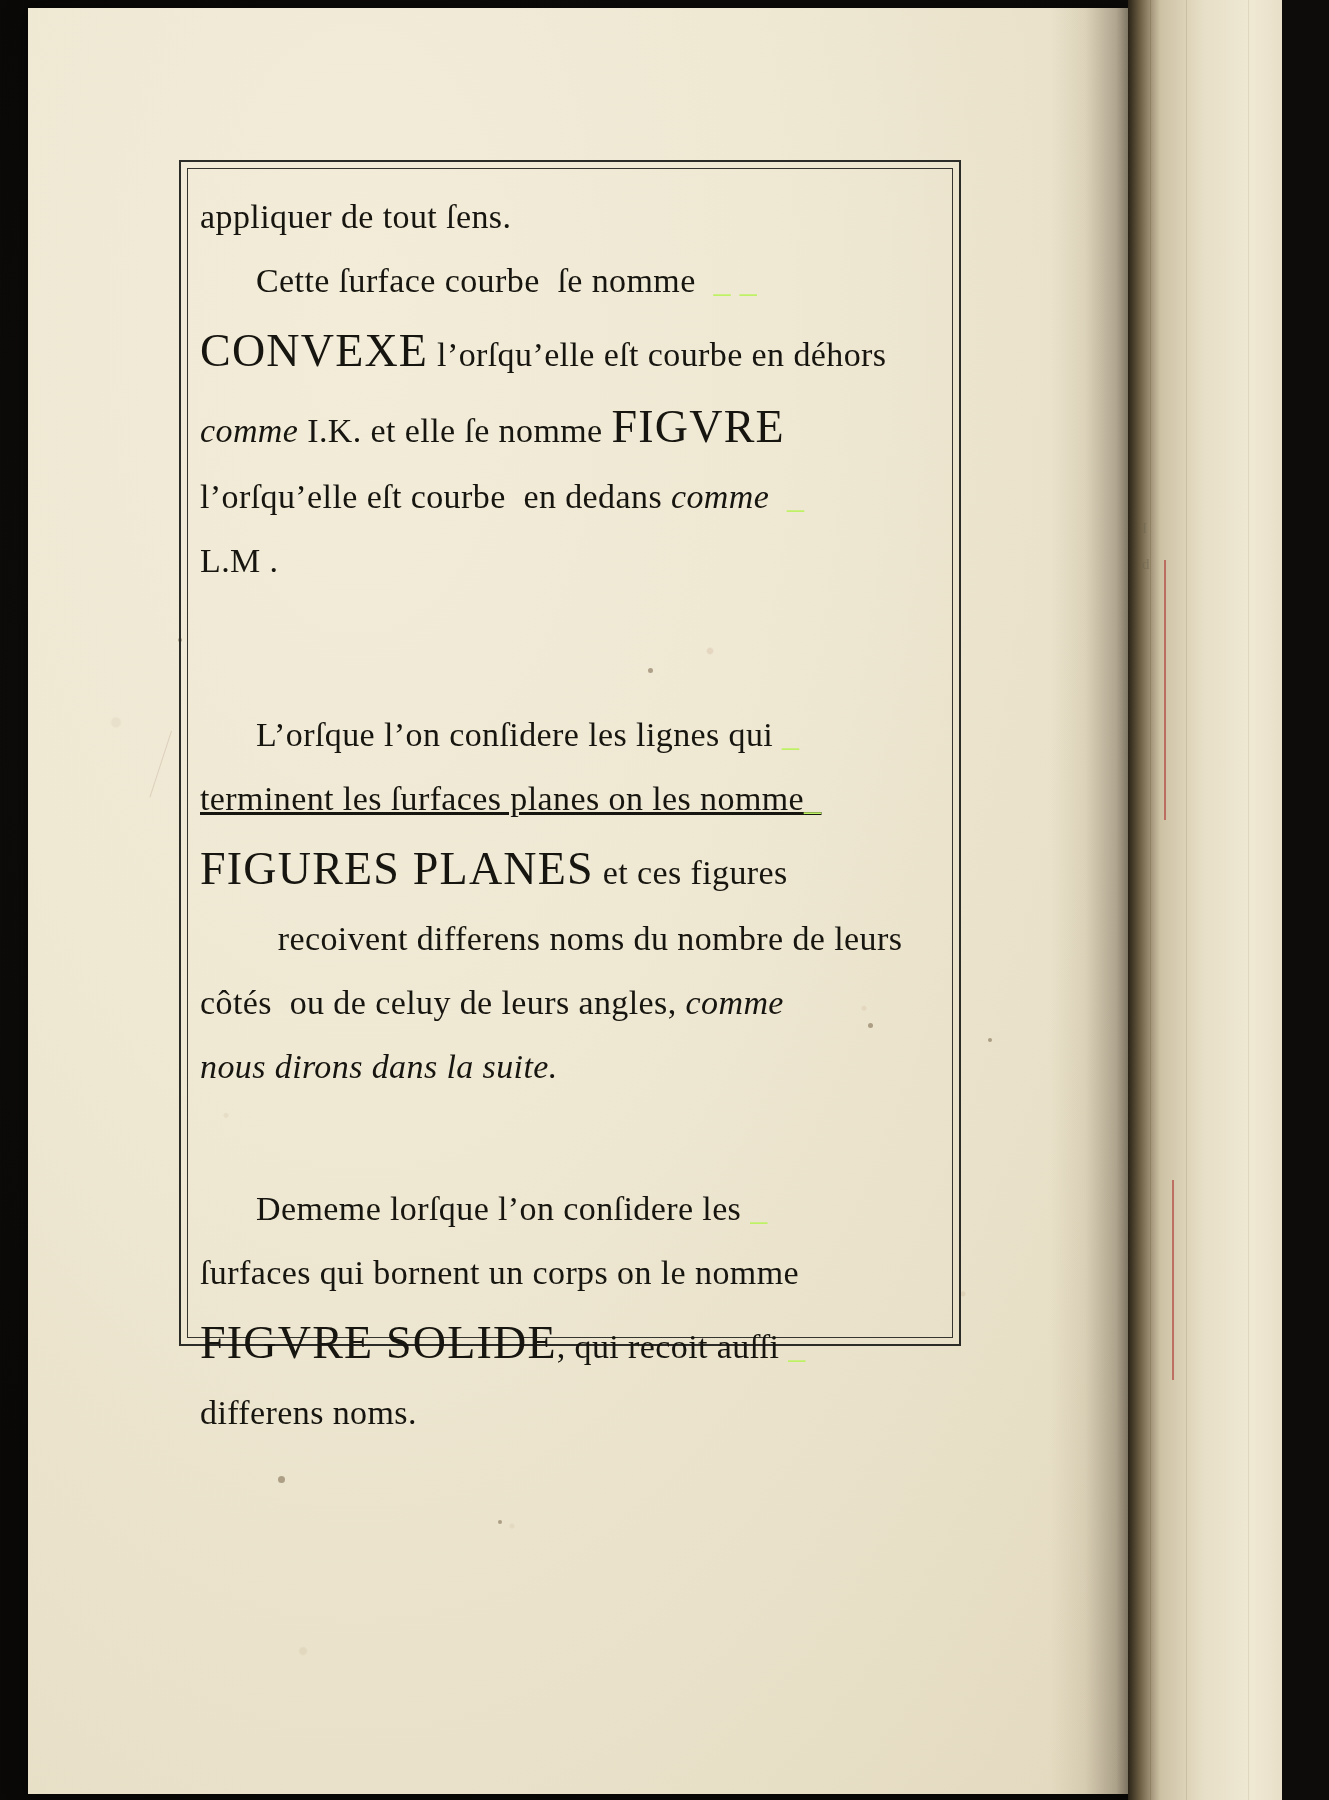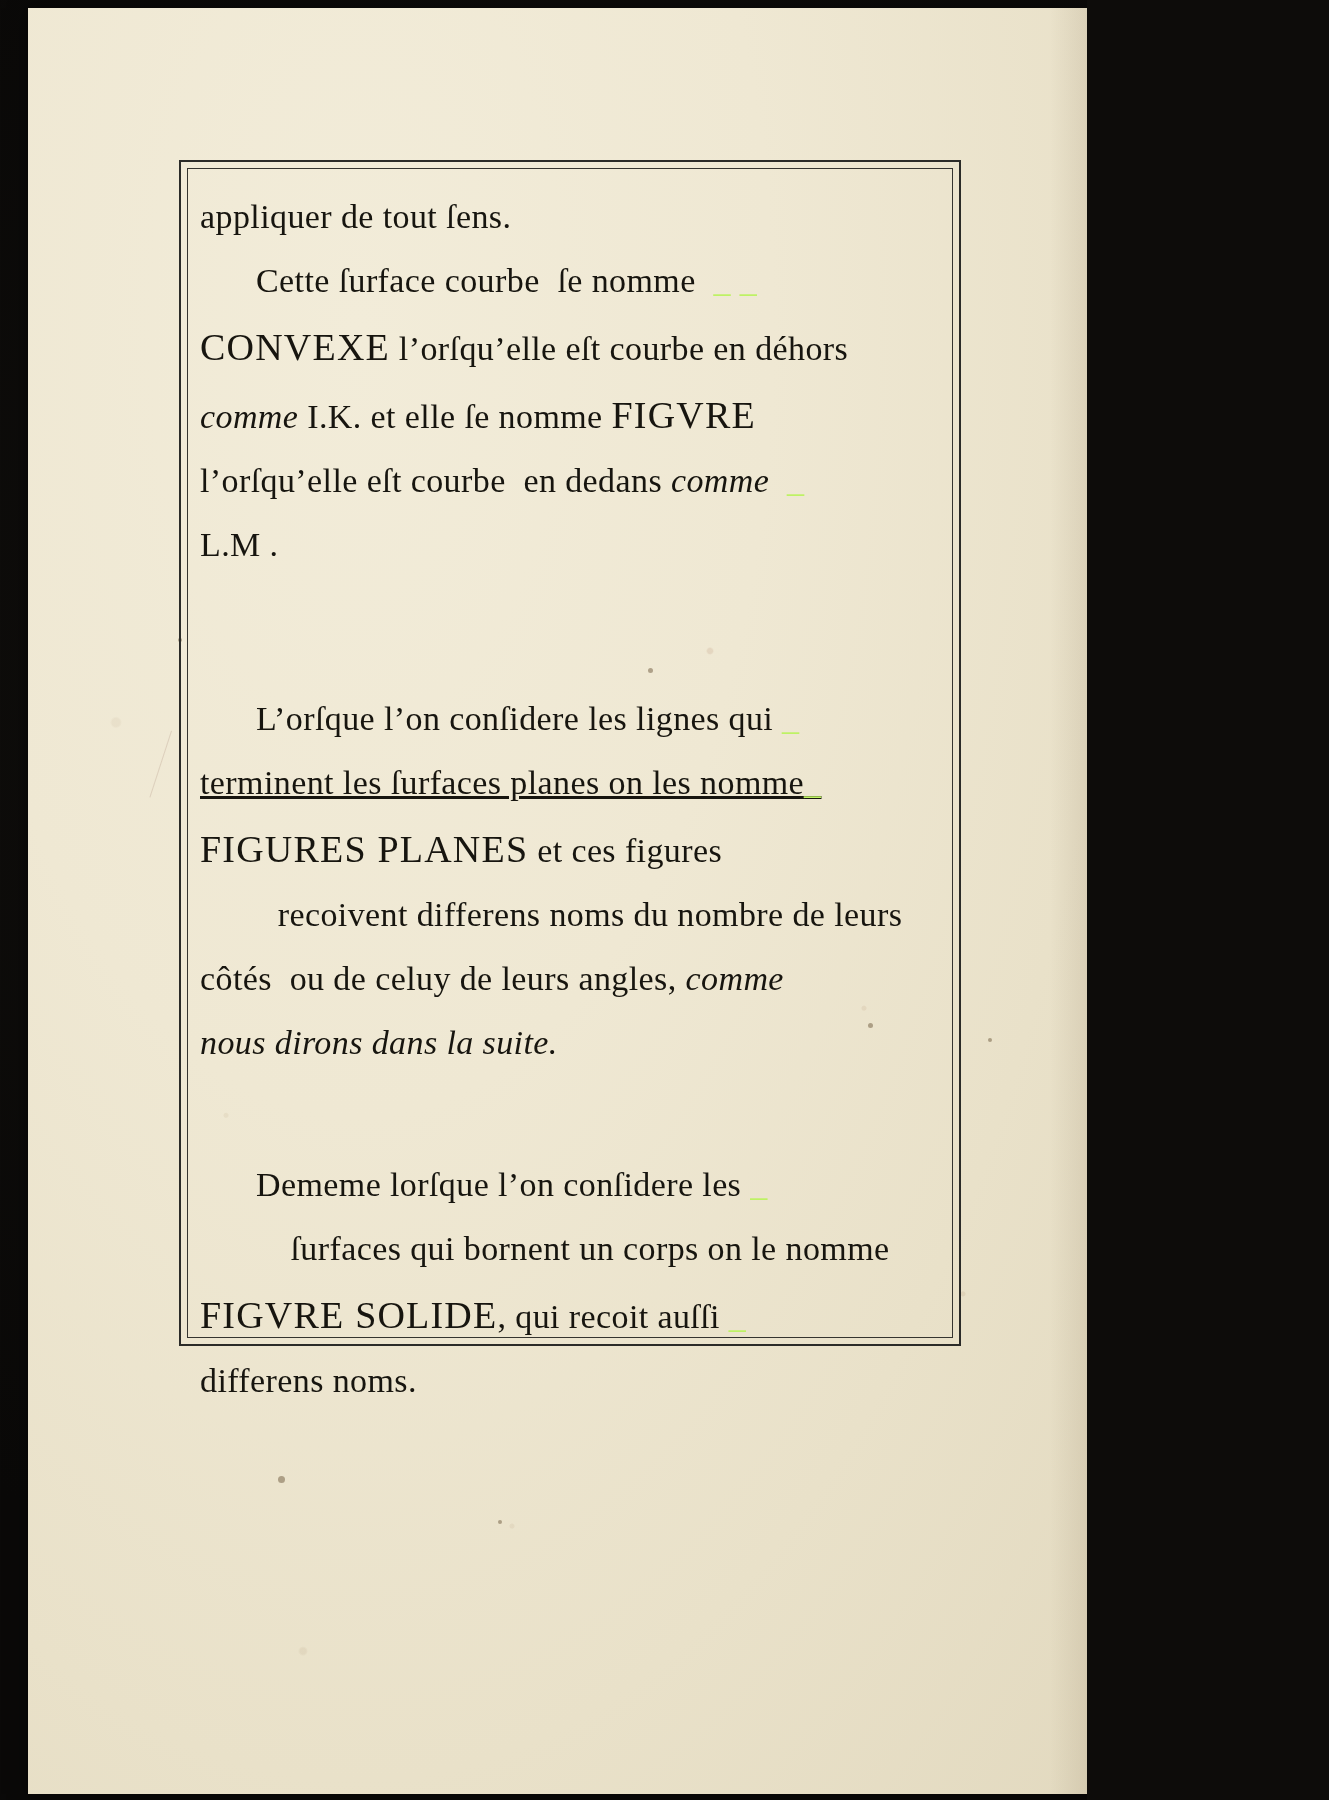--- a/index.html
+++ b/index.html
@@ -2,21 +2,21 @@
 <html><head>
 <meta charset="utf-8">
 <style>
   html, body {
     margin: 0;
     padding: 0;
     background: #0d0c0a;
   }
   #page {
     position: relative;
-    width: 1087px;
+    width: 1282px;
     height: 1800px;
     overflow: hidden;
     background: #100f0c;
     font-family: "Liberation Serif", serif;
   }
 
   
   .backdrop {
     position: absolute;
     inset: 0;
@@ -131,21 +131,21 @@
     font-family: "Liberation Serif", serif;
     letter-spacing: 0.4px;
   }
   .l-normal {
     font-size: 34px;
   }
   .l-indent {
     padding-left: 56px;
   }
   .smallcaps {
-    font-size: 38px;
+    font-size: 46px;
     letter-spacing: 1.2px;
   }
   .italic {
     font-style: italic;
   }
   .tail {
     color: #bef264;
   }
   .gap-md { height: 78px; }
 
@@ -203,21 +203,21 @@
         <div class="line l-normal l-indent" style="margin-bottom: 30px; margin-top: 32px;"><span>L’orſque l’on conſidere les lignes qui</span><span class="tail"> _</span></div>
         <div class="line l-normal" style="margin-bottom: 30px; text-decoration: underline;"><span>terminent les ſurfaces planes on les nomme</span><span class="tail">_</span></div>
         <div class="line l-normal" style="margin-bottom: 30px;"><span class="smallcaps">FIGURES PLANES</span><span> et ces figures</span></div>
         <div class="line l-normal" style="margin-bottom: 30px; text-align: center;"><span>recoivent differens noms du nombre de leurs</span></div>
         <div class="line l-normal" style="margin-bottom: 30px;"><span>côtés  ou de celuy de leurs angles, </span><span class="italic">comme</span></div>
         <div class="line l-normal" style="margin-bottom: 30px;"><span class="italic">nous dirons dans la suite.</span></div>
       </div>
       <div class="gap-md"></div>
       <div class="para">
         <div class="line l-normal l-indent" style="margin-bottom: 30px;"><span>Dememe lorſque l’on conſidere les</span><span class="tail"> _</span></div>
-        <div class="line l-normal" style="margin-bottom: 30px; text-align: center;"><span>ſurfaces qui bornent un corps on le nomme</span></div>
+        <div class="line l-normal" style="margin-bottom: 30px;"><span>ſurfaces qui bornent un corps on le nomme</span></div>
         <div class="line l-normal" style="margin-bottom: 30px;"><span class="smallcaps">FIGVRE SOLIDE</span><span>, qui recoit auſſi</span><span class="tail"> _</span></div>
         <div class="line l-normal" style="margin-bottom: 30px;"><span>differens noms.</span></div>
       </div>
     </div>
 
   <div class="next-leaf">
     <div class="edge-line" style="left:22px;"></div>
     <div class="edge-line" style="left:58px; opacity:0.5;"></div>
     <div class="edge-line" style="left:120px; opacity:0.35;"></div>
     <div class="red-rule" style="top:560px; height:260px;"></div>

